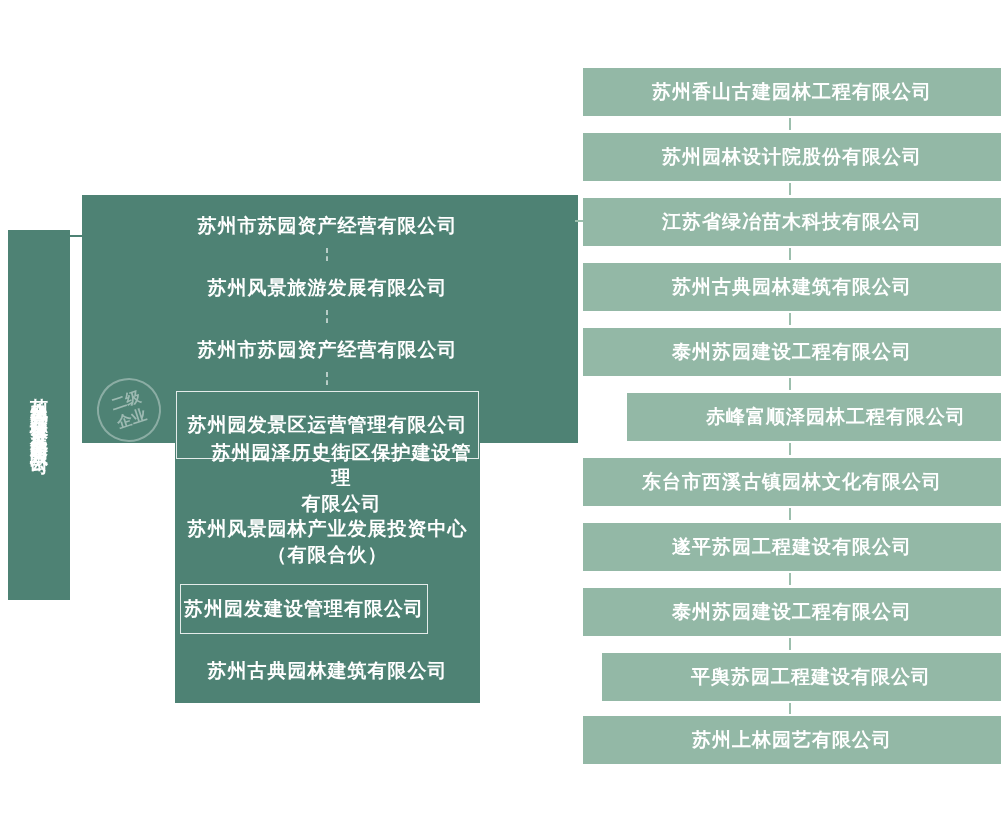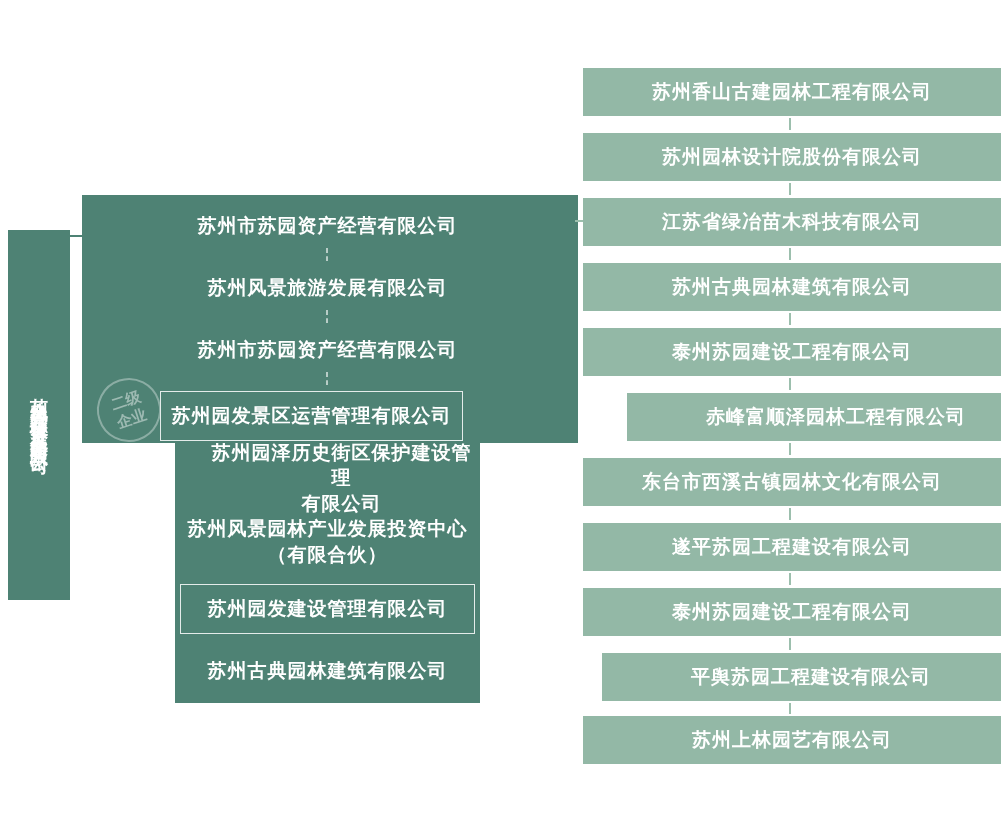--- a/index.html
+++ b/index.html
@@ -92,26 +92,26 @@
   <div class="panel panel-narrow"></div>
 
   <div class="watermark">
     <span>二级</span>
     <span>企业</span>
   </div>
 
   <div class="mid-row" style="top:200px;height:52px;">苏州市苏园资产经营有限公司</div>
   <div class="mid-row" style="top:262px;height:52px;">苏州风景旅游发展有限公司</div>
   <div class="mid-row" style="top:324px;height:52px;">苏州市苏园资产经营有限公司</div>
-  <div class="mid-row bordered" style="left:160px;width:303px;top:391px;height:50px;">苏州园发景区运营管理有限公司</div>
+  <div class="mid-row bordered" style="left:176px;width:303px;top:391px;height:68px;">苏州园发景区运营管理有限公司</div>
   <div class="mid-row" style="top:447px;height:62px;padding-left:28px;">苏州园泽历史街区保护建设管理
 有限公司</div>
   <div class="mid-row" style="top:511px;height:62px;">苏州风景园林产业发展投资中心
 （有限合伙）</div>
-  <div class="mid-row bordered" style="left:180px;width:295px;top:584px;height:50px;">苏州园发建设管理有限公司</div>
+  <div class="mid-row bordered" style="left:180px;width:248px;top:584px;height:50px;">苏州园发建设管理有限公司</div>
   <div class="mid-row" style="top:642px;height:58px;">苏州古典园林建筑有限公司</div>
 
   <div class="vdash-white" style="top:248px;height:13px;"></div>
   <div class="vdash-white" style="top:310px;height:13px;"></div>
   <div class="vdash-white" style="top:372px;height:13px;"></div>
 
   <div class="hdash-green" style="left:575px;top:220px;width:11px;"></div>
 
   <div class="right-box" style="top:68px;">苏州香山古建园林工程有限公司</div>
   <div class="right-box" style="top:133px;">苏州园林设计院股份有限公司</div>

